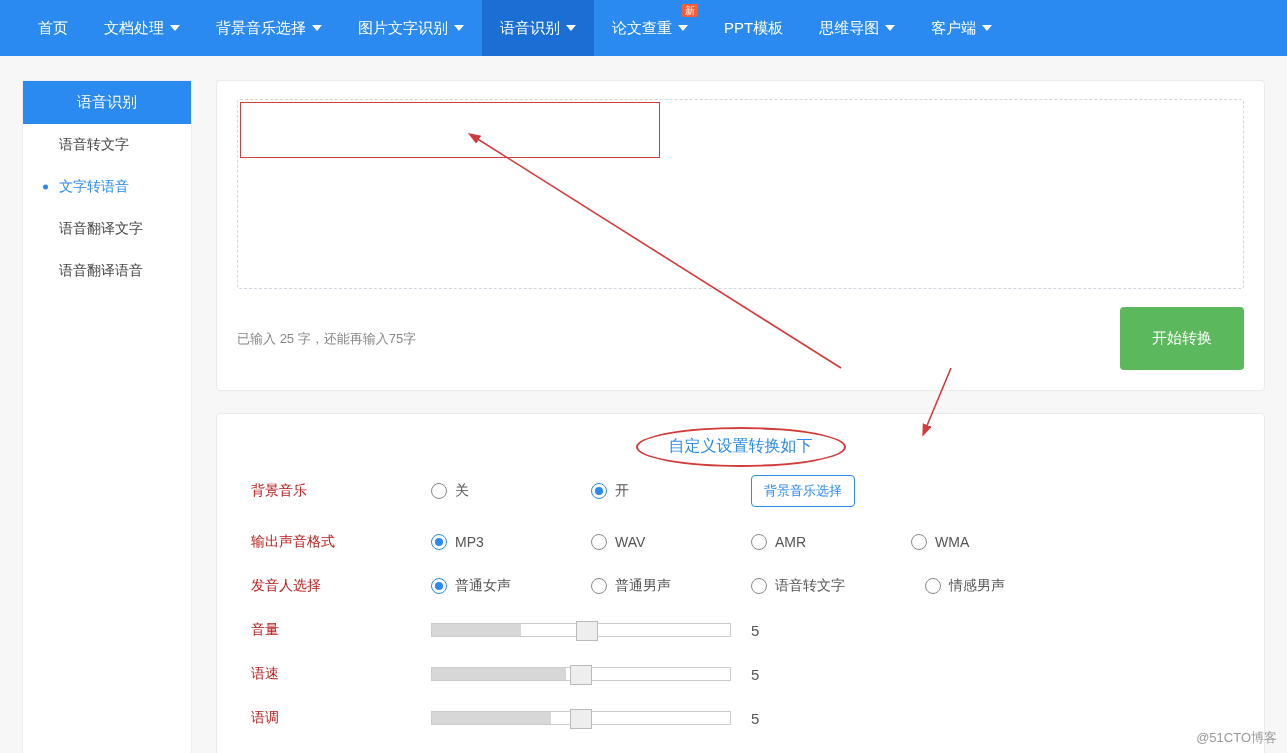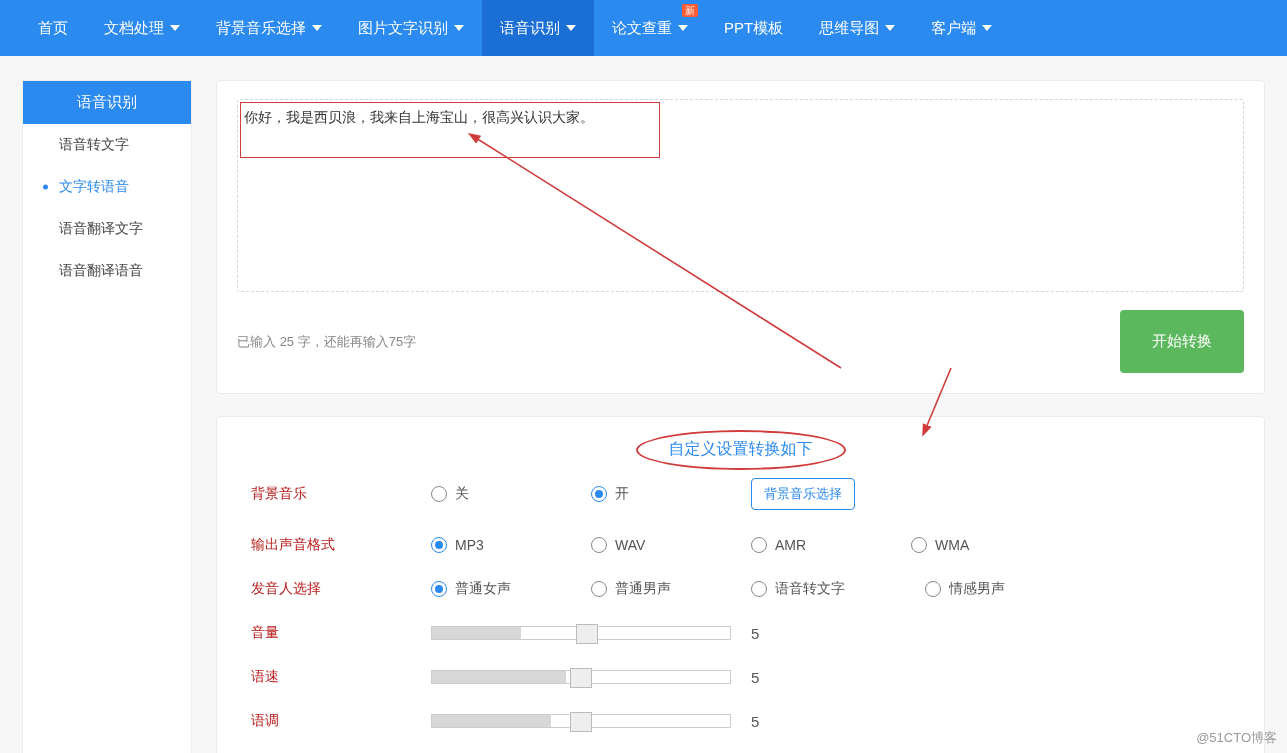--- a/index.html
+++ b/index.html
@@ -93,21 +93,20 @@
       <li class="active"><span>文字转语音</span></li>
       <li><span>语音翻译文字</span></li>
       <li><span>语音翻译语音</span></li>
     </ul>
   </div>
 
   <div class="main" style="position:relative;">
     <div class="panel top">
       <div class="textarea-wrap">
         <div class="annot-box"></div>
-        <textarea class="textarea" style="">你好，我是西贝浪，我来自上海宝山，很高兴认识大家。</textarea>
       </div>
       <div class="counter-row">
         <div class="counter">
           <span>已输入 </span><span>25</span><span> 字，还能再输入</span><span>75</span><span>字</span>
         </div>
         <button class="btn-primary">开始转换</button>
       </div>
     </div>
 
     <svg class="annot-svg" style="left:230px; top:28px; width:530px; height:340px;">

